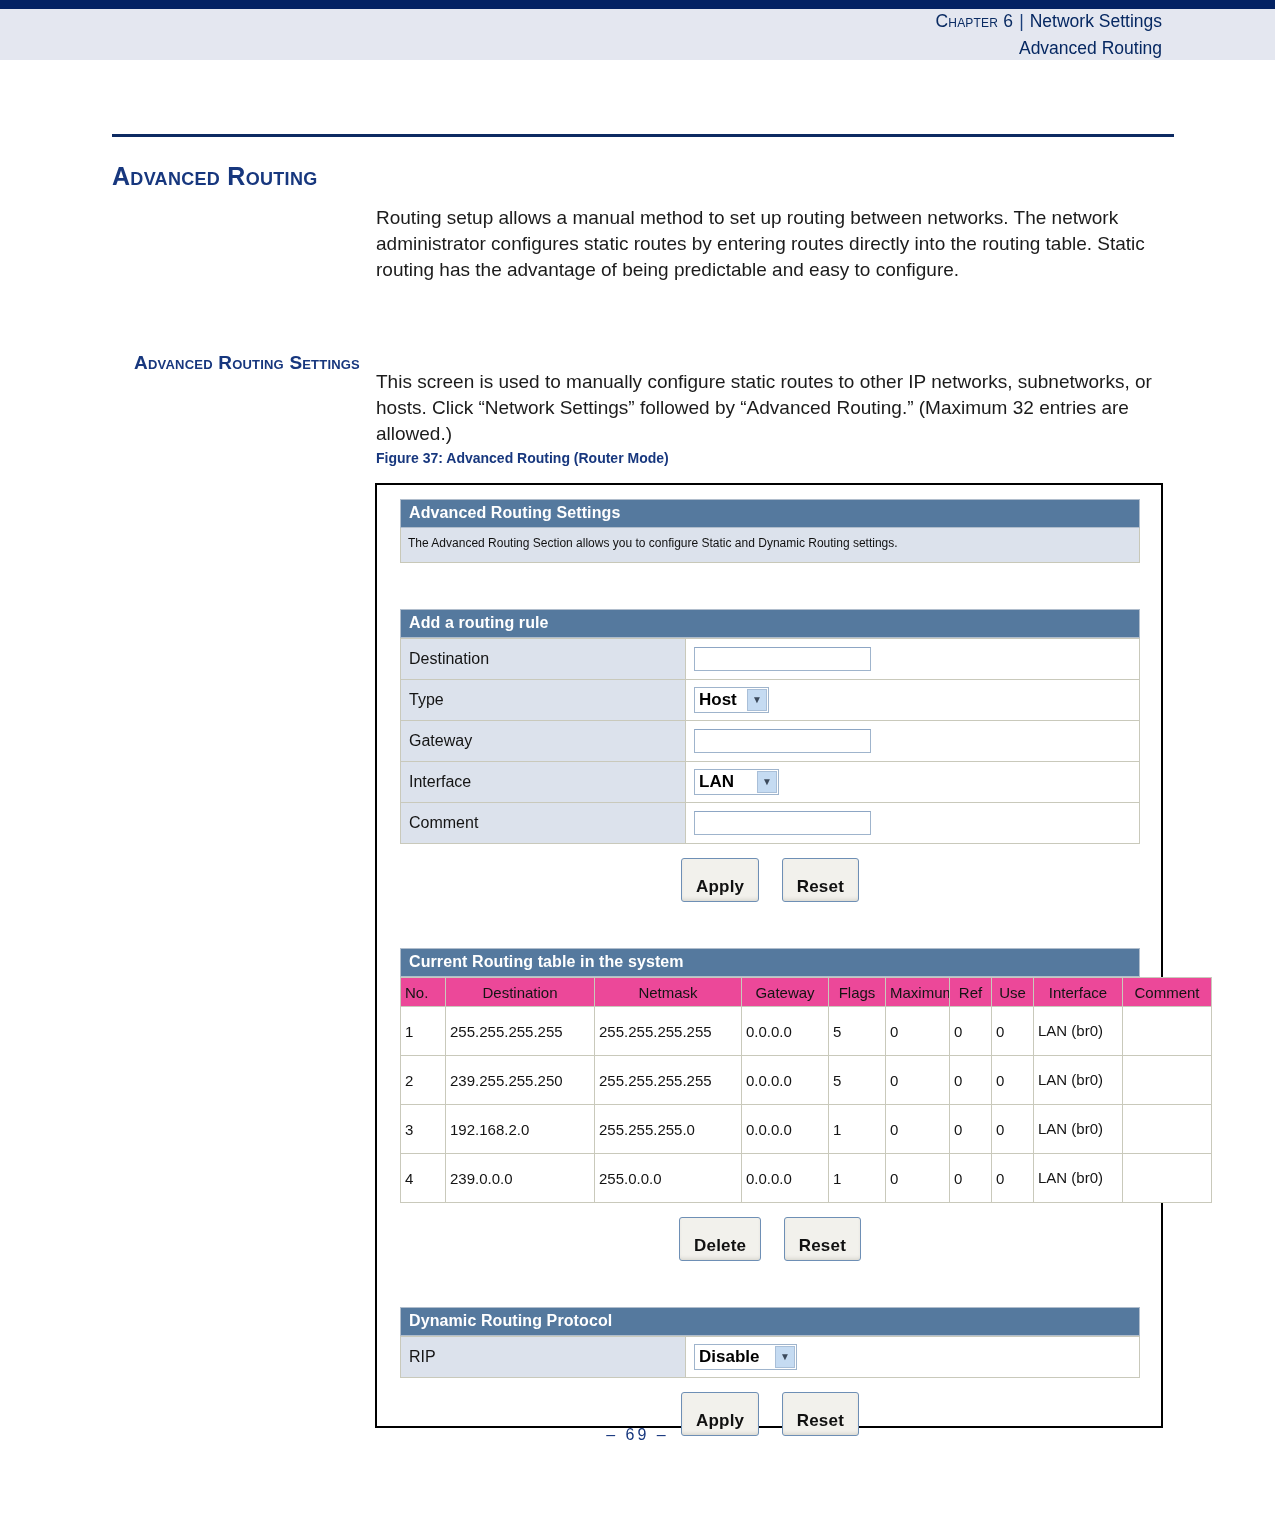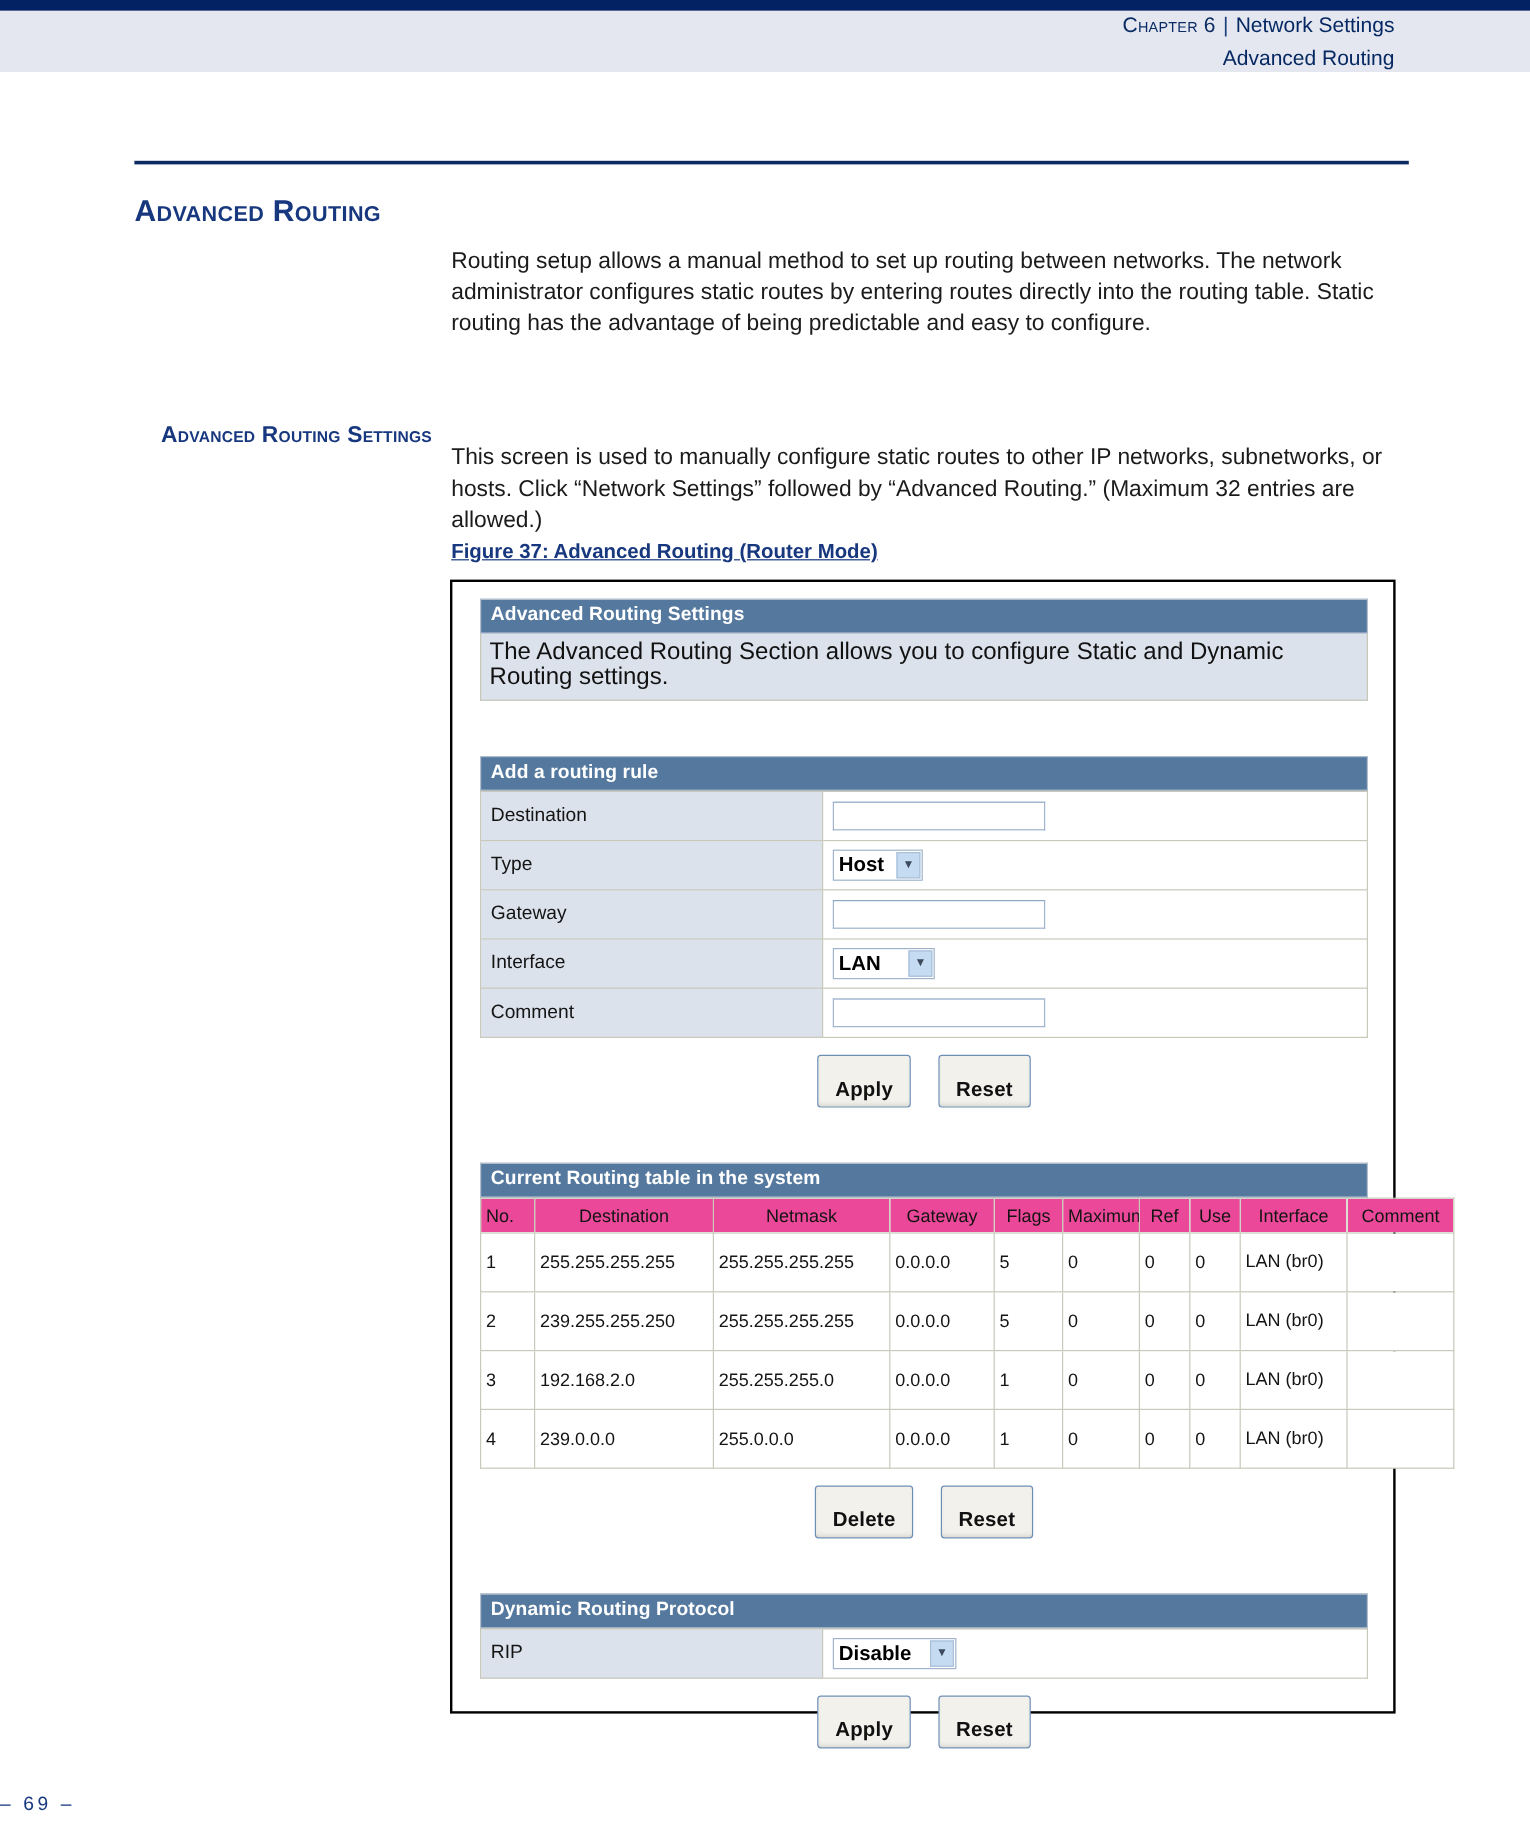--- a/index.html
+++ b/index.html
@@ -104,25 +104,24 @@
     top: 350px;
     width: 795px;
     font-size: 19px;
     line-height: 26px;
     color: #1b1b1b;
   }
   .fig-caption {
     position: absolute;
     left: 376px;
     top: 450px;
-    font-size: 17px;
+    font-size: 14px;
     font-weight: bold;
     color: #17377e;
     white-space: nowrap;
-    text-decoration: underline;
   }
 
   
   .figure {
     position: absolute;
     left: 375px;
     top: 483px;
     width: 788px;
     height: 945px;
     border: 2px solid #000000;
@@ -144,21 +143,21 @@
     font-weight: bold;
     padding: 4px 8px 5px 8px;
     border: 1px solid #b0bdcc;
     box-sizing: border-box;
     letter-spacing: .1px;
   }
   .desc-box {
     background: #dce2ec;
     border: 1px solid #c8c8b8;
     border-top: none;
-    font-size: 20px;
+    font-size: 12px;
     color: #111;
     padding: 5px 7px 8px 7px;
     line-height: 21px;
     box-sizing: border-box;
   }
 
   .form-table {
     border-collapse: collapse;
     width: 100%;
     table-layout: fixed;
@@ -279,23 +278,23 @@
   .rt .c-use { width: 33px; }
   .rt .c-iface { width: 80px; }
   .rt .c-comment { width: 80px; }
 
   .spacer-lg { height: 46px; }
 
   
   .folio {
     position: absolute;
     left: 0;
-    top: 1495px;
+    top: 1426px;
     width: 1275px;
-    text-align: left;
+    text-align: center;
     font-size: 16px;
     color: #17377e;
     letter-spacing: 3px;
   }
 </style>
 </head>
 <body>
 
 <div class="navy-rule"></div>
 <div class="header-band"></div>

